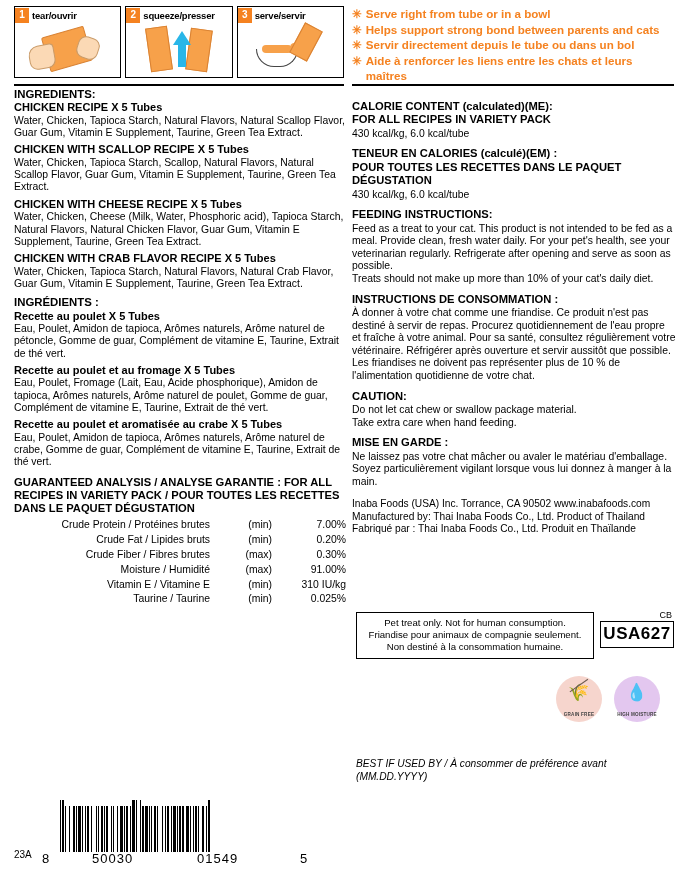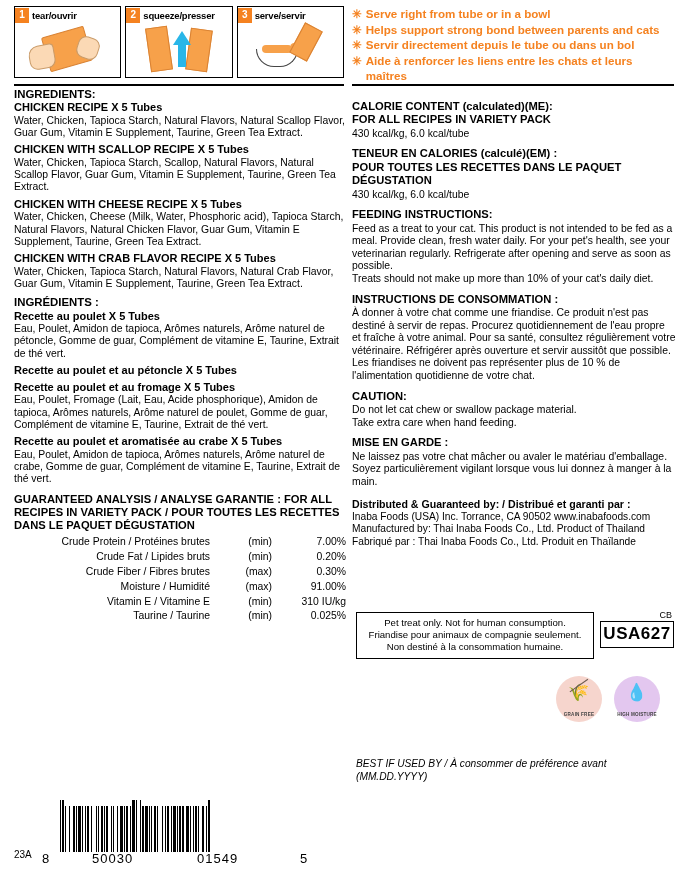--- a/index.html
+++ b/index.html
@@ -395,21 +395,20 @@
     <div class="body">Water, Chicken, Cheese (Milk, Water, Phosphoric acid), Tapioca Starch, Natural Flavors, Natural Chicken Flavor, Guar Gum, Vitamin E Supplement, Taurine, Green Tea Extract.</div>
 
     <div class="hdr">CHICKEN WITH CRAB FLAVOR RECIPE X 5 Tubes</div>
     <div class="body">Water, Chicken, Tapioca Starch, Natural Flavors, Natural Crab Flavor, Guar Gum, Vitamin E Supplement, Taurine, Green Tea Extract.</div>
 
     <div class="sec-title">INGRÉDIENTS :</div>
 
     <div class="hdr" style="margin-top:1px">Recette au poulet X 5 Tubes</div>
     <div class="body">Eau, Poulet, Amidon de tapioca, Arômes naturels, Arôme naturel de pétoncle, Gomme de guar, Complément de vitamine E, Taurine, Extrait de thé vert.</div>
 
-    <div class="hdr">Recette au poulet et au pétoncle X 5 Tubes</div>
 
     <div class="hdr">Recette au poulet et au fromage X 5 Tubes</div>
     <div class="body">Eau, Poulet, Fromage (Lait, Eau, Acide phosphorique), Amidon de tapioca, Arômes naturels, Arôme naturel de poulet, Gomme de guar, Complément de vitamine E, Taurine, Extrait de thé vert.</div>
 
     <div class="hdr">Recette au poulet et aromatisée au crabe X 5 Tubes</div>
     <div class="body">Eau, Poulet, Amidon de tapioca, Arômes naturels, Arôme naturel de crabe, Gomme de guar, Complément de vitamine E, Taurine, Extrait de thé vert.</div>
 
     <div class="ga-title">GUARANTEED ANALYSIS / ANALYSE GARANTIE : FOR ALL RECIPES IN VARIETY PACK / POUR TOUTES LES RECETTES DANS LE PAQUET DÉGUSTATION</div>
 
     <table class="ga">
@@ -467,21 +466,20 @@
 Les friandises ne doivent pas représenter plus de 10 % de l'alimentation quotidienne de votre chat.</div>
 
     <div class="r-hdr">CAUTION:</div>
     <div class="r-body" style="white-space:pre-line">Do not let cat chew or swallow package material.
 Take extra care when hand feeding.</div>
 
     <div class="r-hdr">MISE EN GARDE :</div>
     <div class="r-body">Ne laissez pas votre chat mâcher ou avaler le matériau d'emballage. Soyez particulièrement vigilant lorsque vous lui donnez à manger à la main.</div>
 
     <div class="dist">
-      <div class="dist-title">Distributed &amp; Guaranteed by: / Distribué et garanti par :</div>
       <div class="dist-line">Inaba Foods (USA) Inc. Torrance, CA 90502   www.inabafoods.com</div>
       <div class="dist-line">Manufactured by: Thai Inaba Foods Co., Ltd.   Product of Thailand</div>
       <div class="dist-line">Fabriqué par : Thai Inaba Foods Co., Ltd.   Produit en Thaïlande</div>
     </div>
   </div>
 
   <div class="treatbox">
     <div class="ln1">Pet treat only. Not for human consumption.</div>
     <div>Friandise pour animaux de compagnie seulement.</div>
     <div>Non destiné à la consommation humaine.</div>

